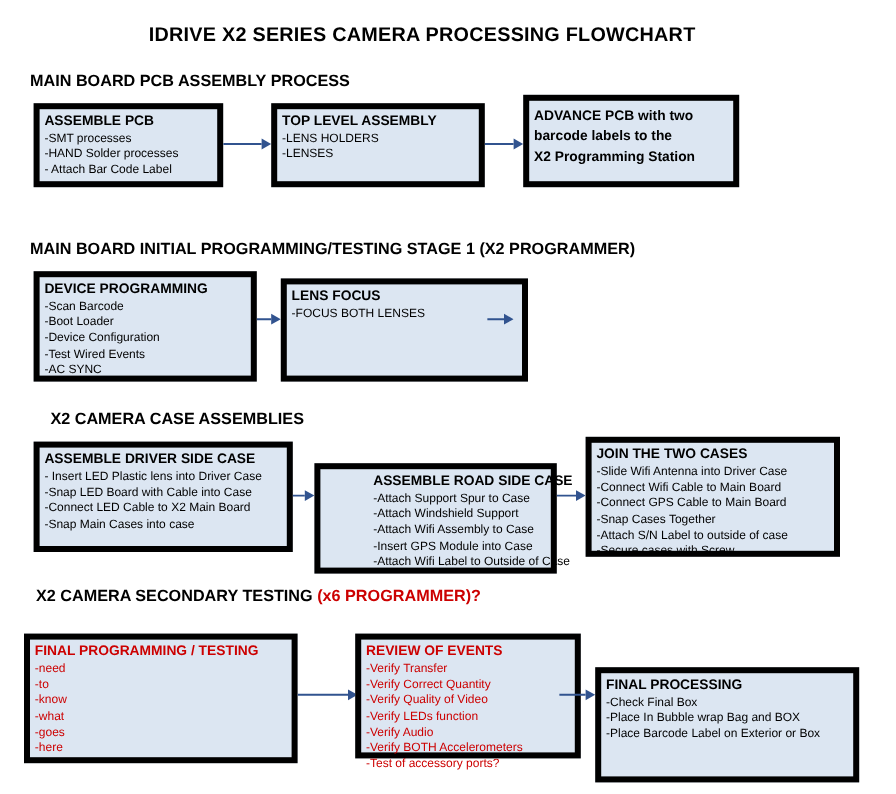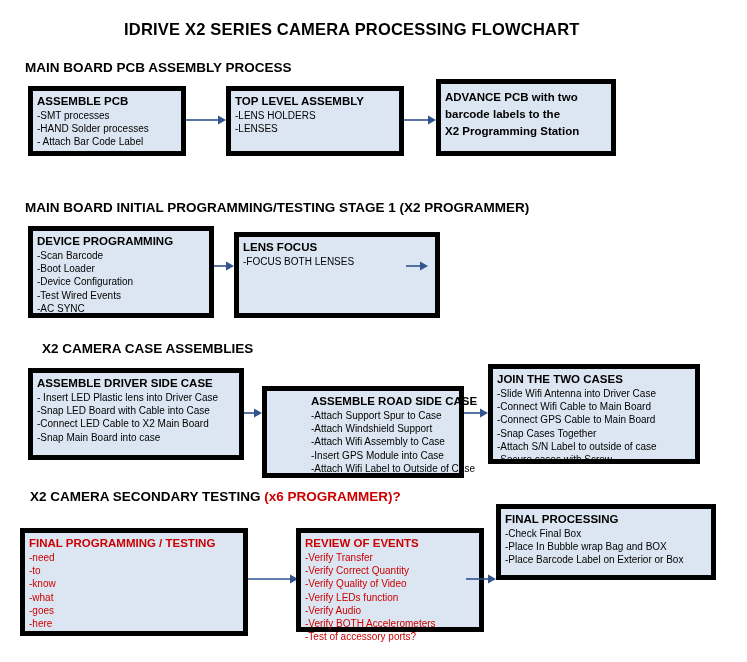--- a/index.html
+++ b/index.html
@@ -140,21 +140,21 @@
   </div>
 
 
   <div class="section-head" style="left:42px; top:341px;">X2 CAMERA CASE ASSEMBLIES</div>
 
   <div class="box" style="left:28px; top:368px; width:216px; height:92px;">
     <span class="bhead">ASSEMBLE DRIVER SIDE CASE</span>
     <span class="bline">- Insert LED Plastic lens into Driver Case</span>
     <span class="bline">-Snap LED Board with Cable into Case</span>
     <span class="bline">-Connect LED Cable to X2 Main Board</span>
-    <span class="bline">-Snap Main Board into case</span>
+    <span class="bline">-Snap Main Cases into case</span>
   </div>
 
   <div class="arrow" style="left:244px; top:406px;">
     <svg width="18" height="14" viewBox="0 0 18 14">
       <line x1="0" y1="7" x2="10" y2="7" stroke="#31538f" stroke-width="1.6"></line>
       <polygon points="10,2.5 18,7 10,11.5" fill="#31538f"></polygon>
     </svg>
   </div>
 
   <div class="box" style="left:262px; top:386px; width:202px; height:92px;padding-left:40px;">
@@ -215,20 +215,20 @@
     <span class="bline">-Test of accessory ports?</span>
   </div>
 
   <div class="arrow" style="left:466px; top:572px;">
     <svg width="30" height="14" viewBox="0 0 30 14">
       <line x1="0" y1="7" x2="22" y2="7" stroke="#31538f" stroke-width="1.6"></line>
       <polygon points="22,2.5 30,7 22,11.5" fill="#31538f"></polygon>
     </svg>
   </div>
 
-  <div class="box" style="left:496px; top:504px; width:220px; height:76px;">
+  <div class="box" style="left:496px; top:556px; width:220px; height:96px;">
     <span class="bhead">FINAL PROCESSING</span>
     <span class="bline">-Check Final Box</span>
     <span class="bline">-Place In Bubble wrap Bag and BOX</span>
     <span class="bline">-Place Barcode Label on Exterior or Box</span>
   </div>
 
 </div>
 
 </body></html>

